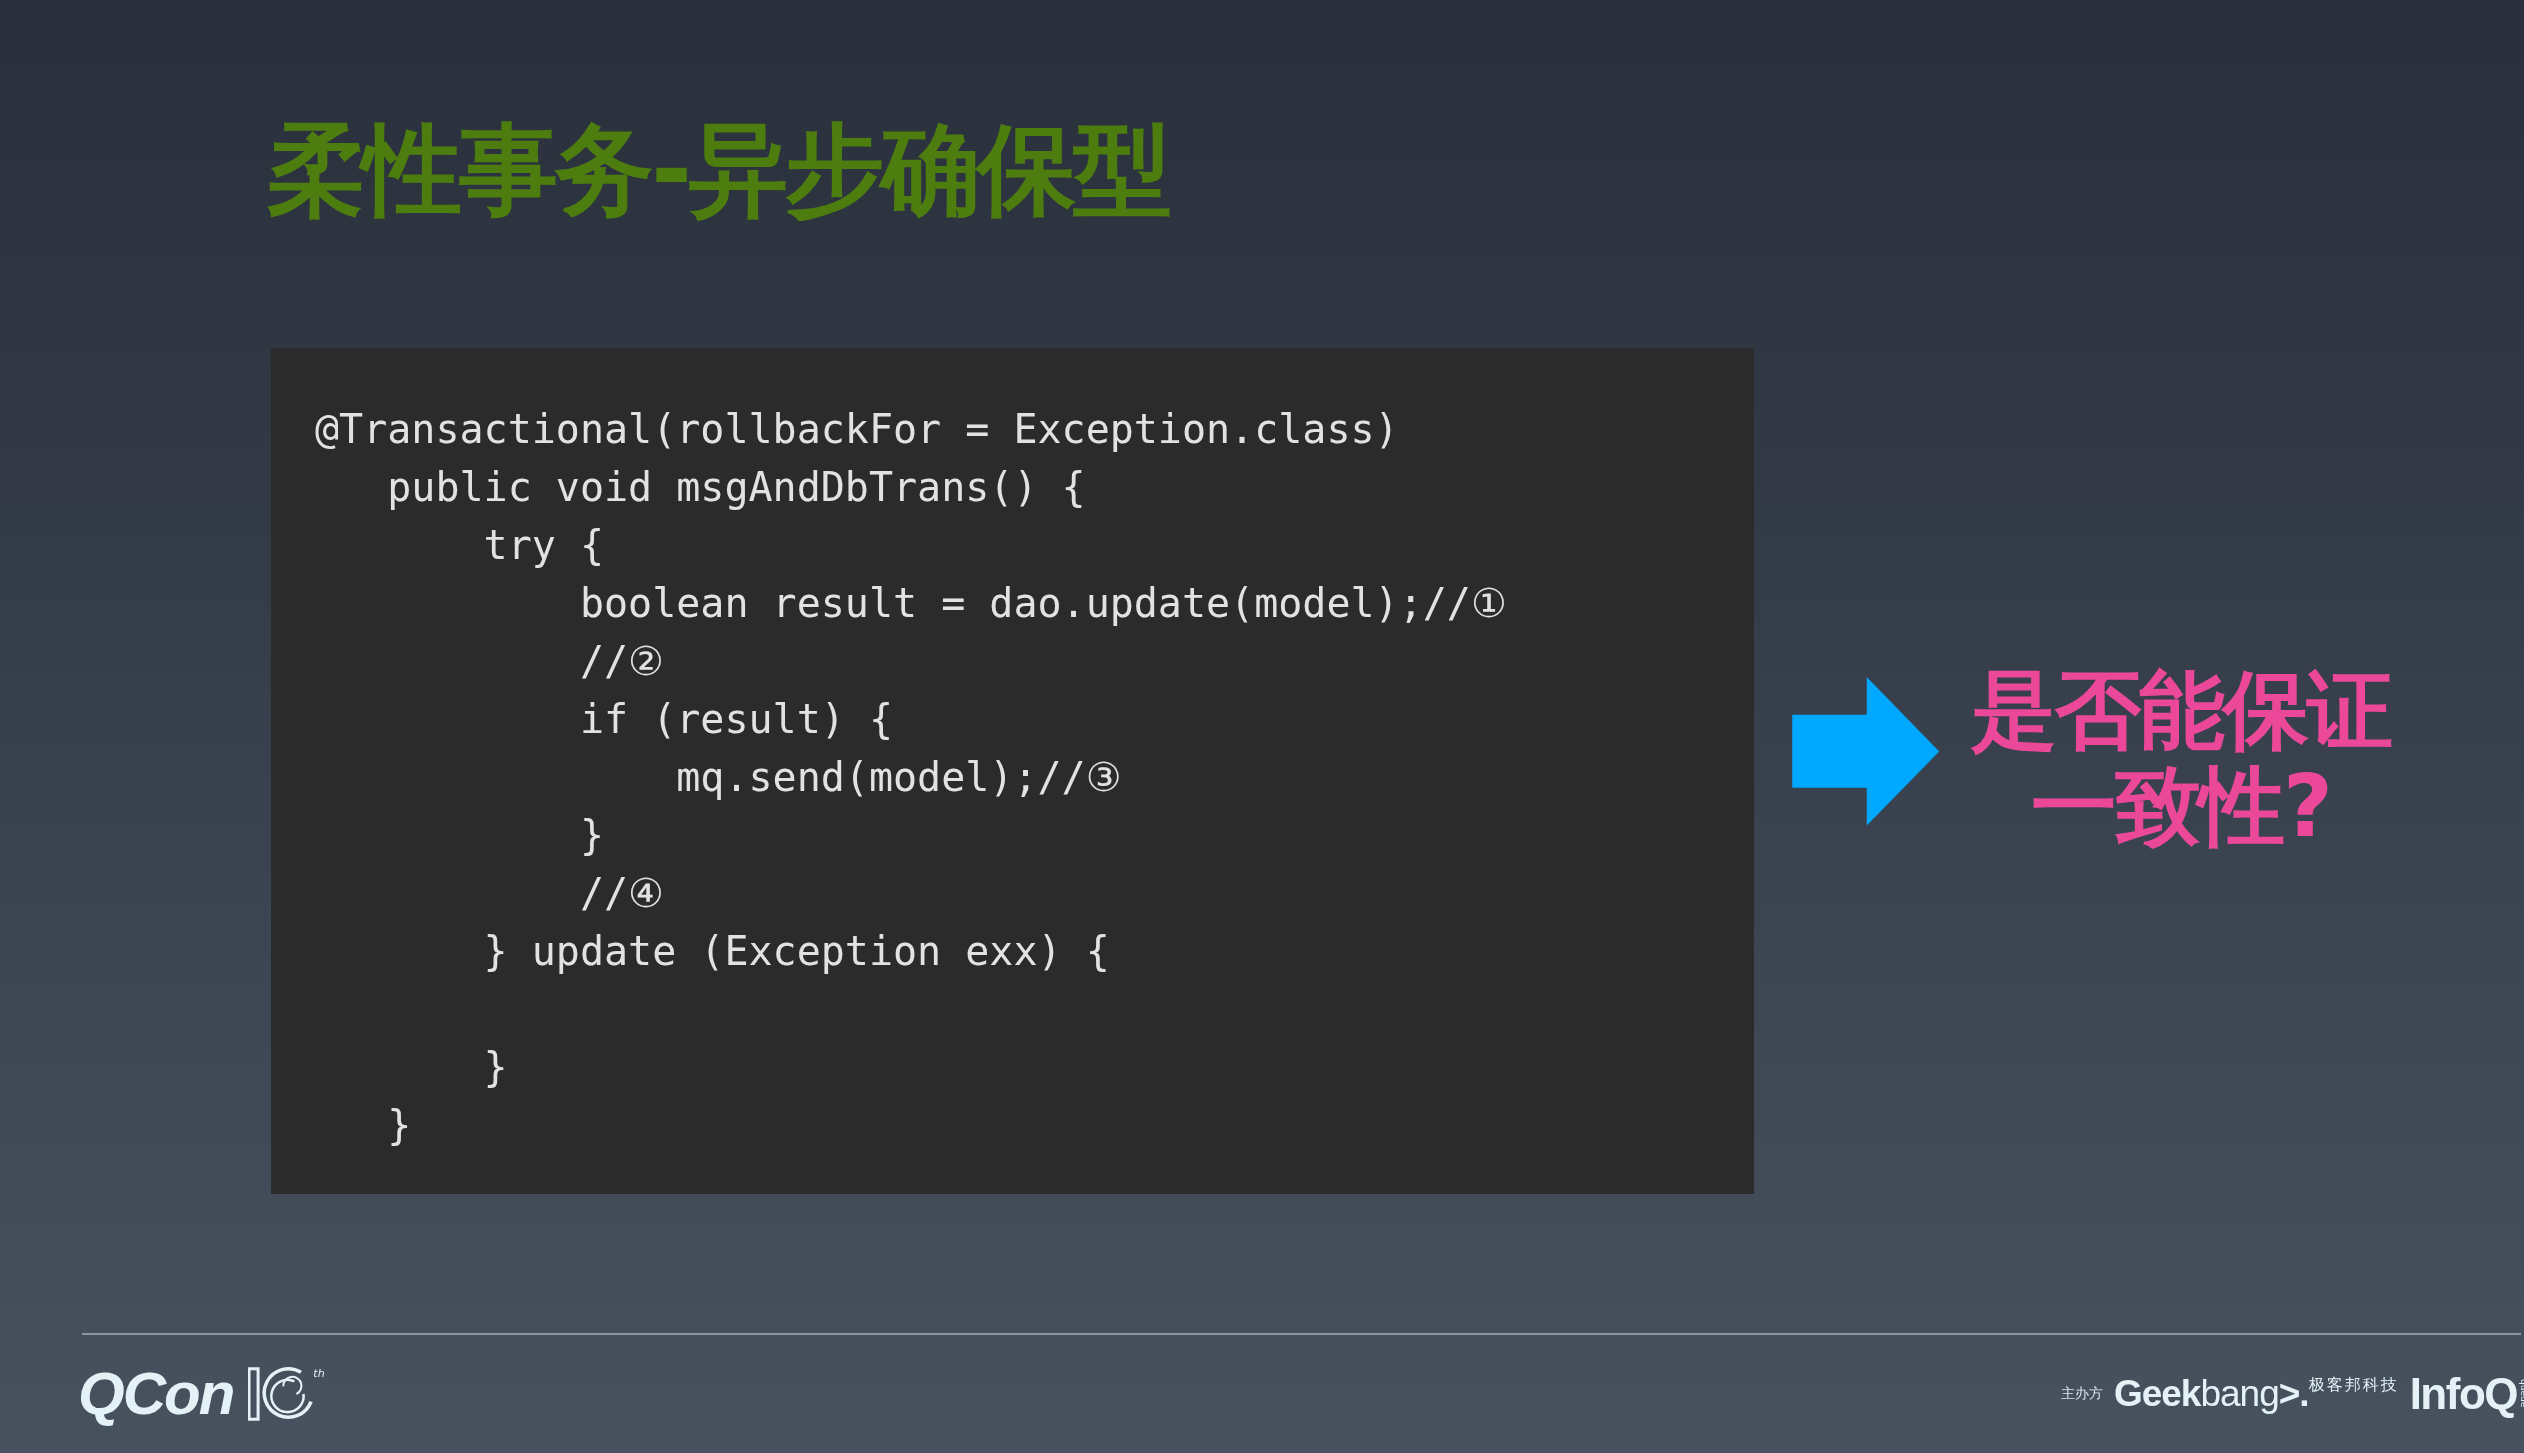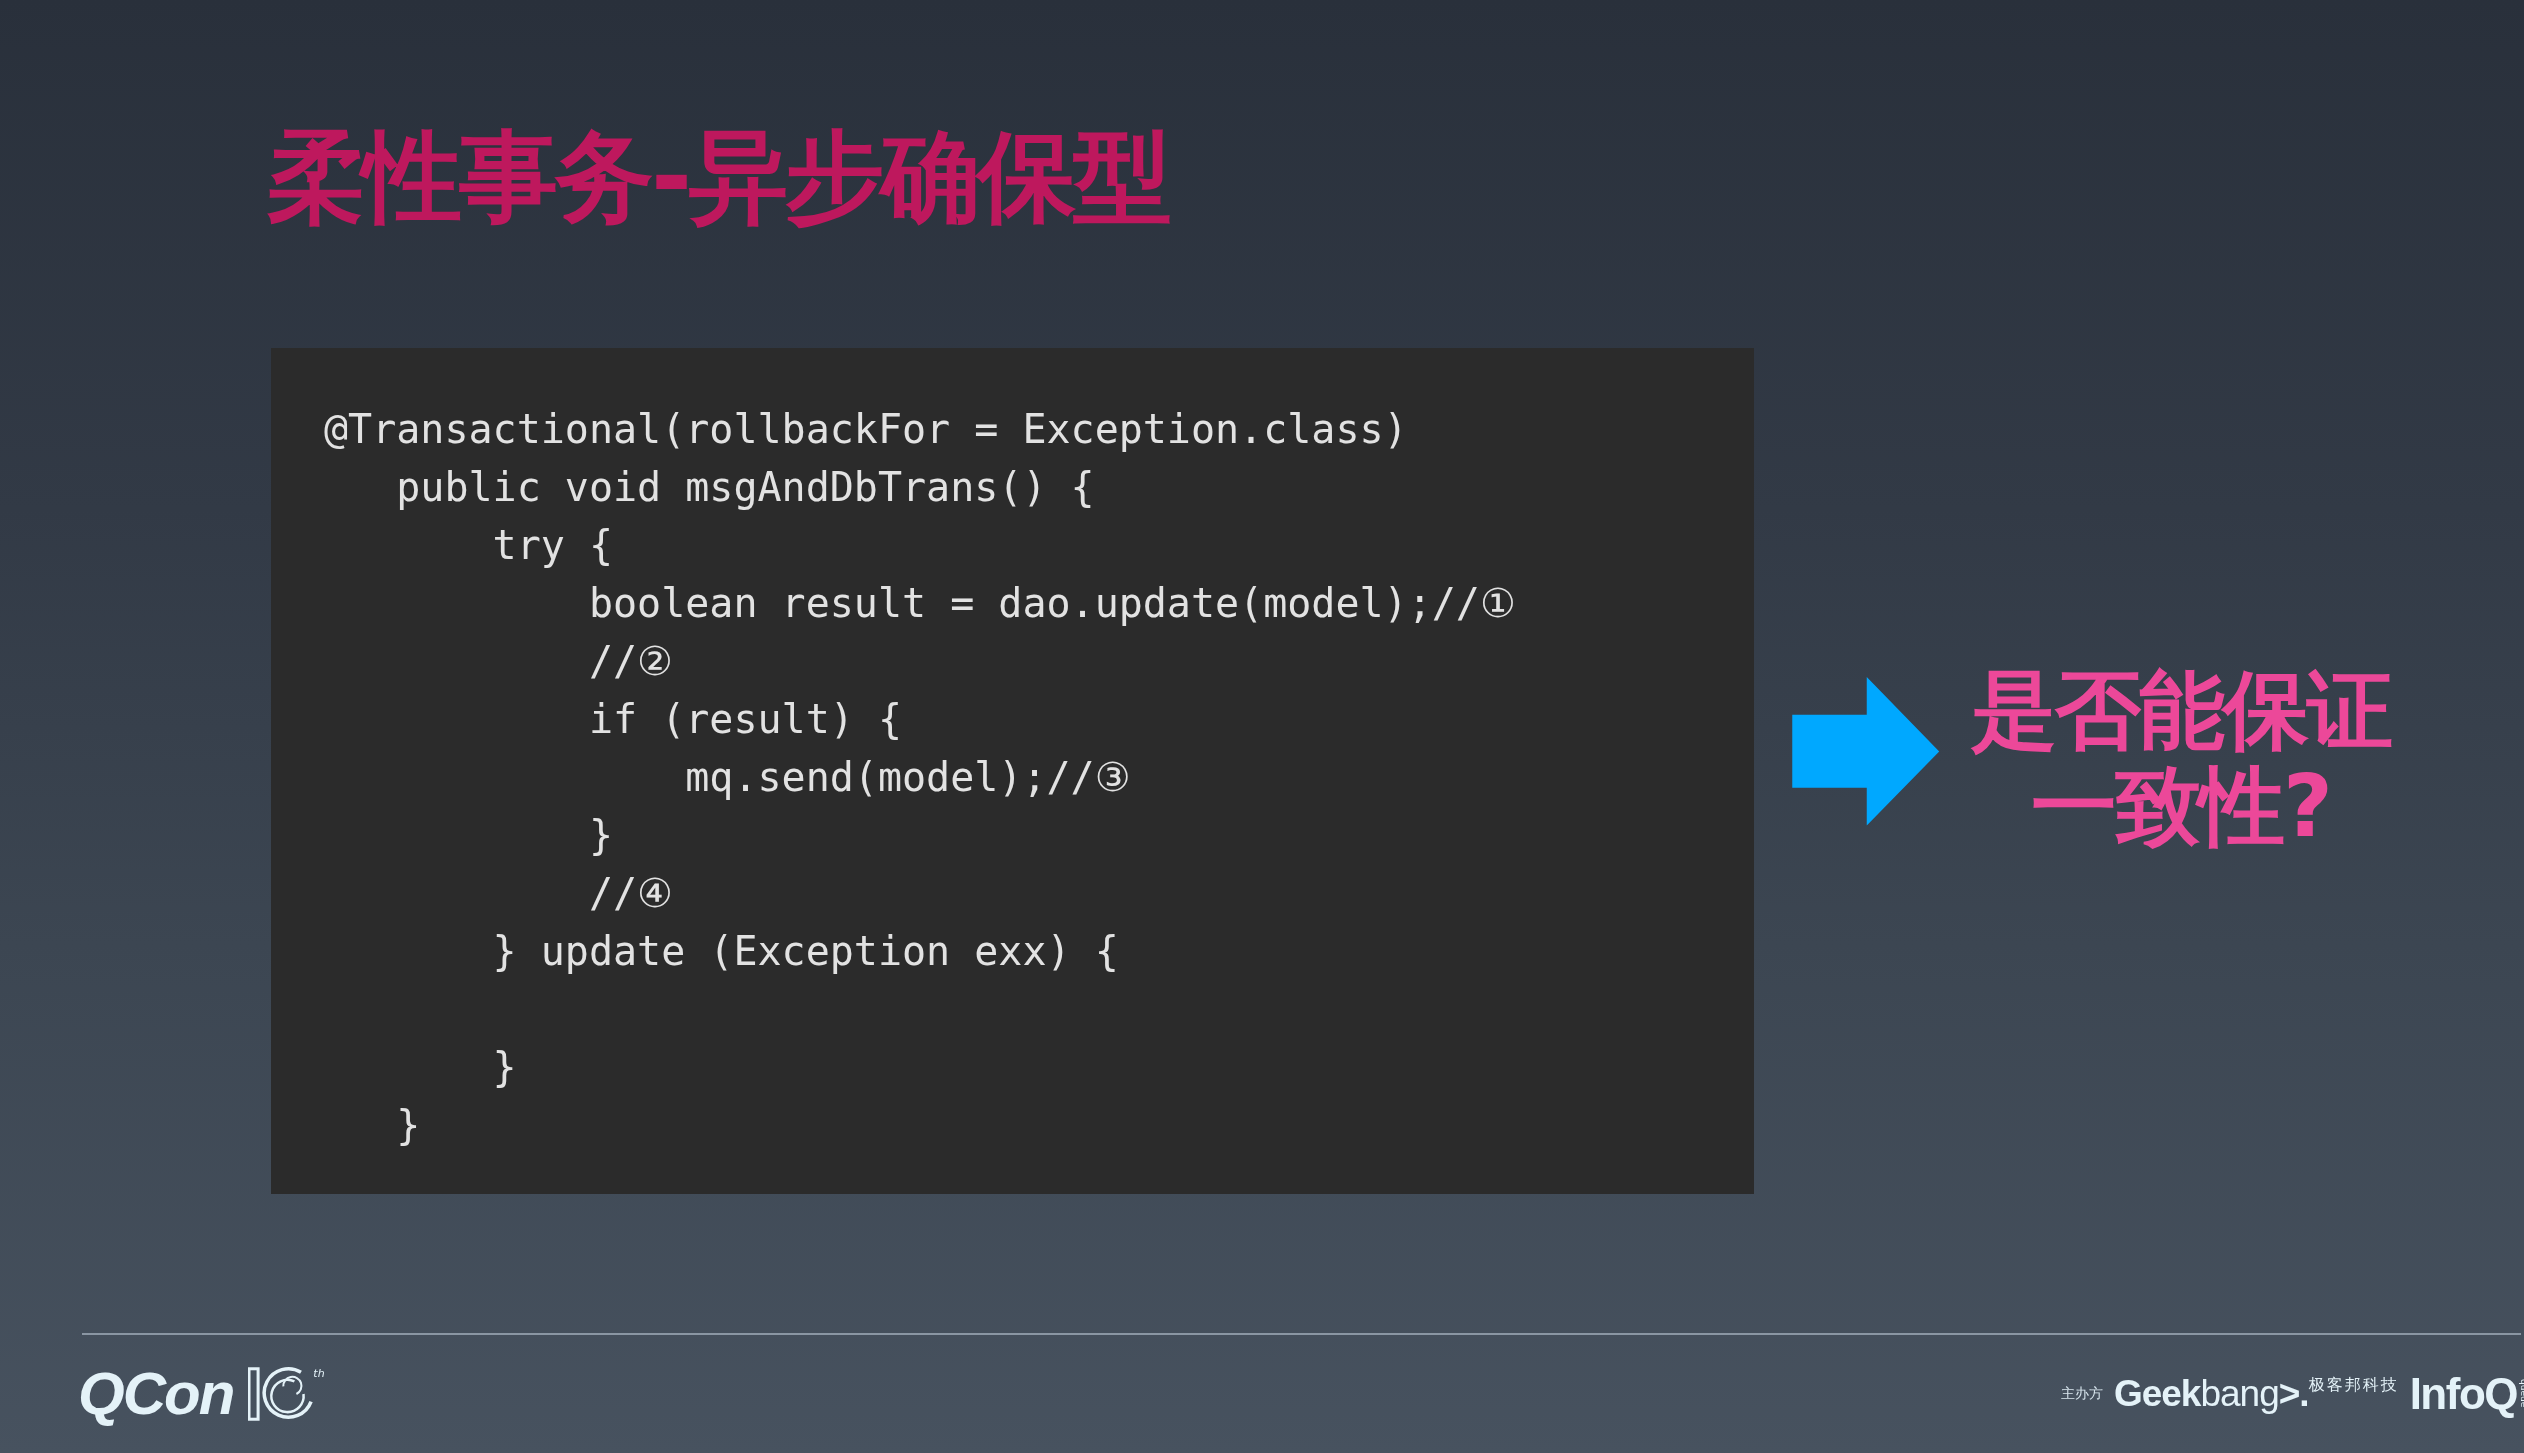--- a/index.html
+++ b/index.html
@@ -2,31 +2,31 @@
 <html style="font-size:8px"><head>
 <meta charset="utf-8">
 <style>
   html, body { margin:0; padding:0; }
   body {
     width:2585px; height:1454px; overflow:hidden; position:relative;
     background: linear-gradient(180deg, #29303B 0%, #323A46 35%, #3C4652 65%, #47525F 100%);
     font-family: "DejaVu Sans", sans-serif;
   }
   .title {
-    position:absolute; left:267px; top:116px;
+    position:absolute; left:267px; top:109px;
     font-family: "DejaVu Sans", sans-serif; font-weight:bold;
-    font-size:99px; line-height:121px; color:#be185d; letter-spacing:-3px;
+    font-size:99px; line-height:121px; color:#4d7c0f; letter-spacing:-3px;
     white-space:nowrap;
   }
   .code-box {
     position:absolute; left:271px; top:348px; width:1483px; height:846px;
     background:#2B2B2B;
   }
   .code-line {
-    position:absolute; left:53px;
+    position:absolute; left:44px;
     font-family: "DejaVu Sans Mono", monospace; font-size:40px; line-height:50px;
     color:#E2E2E2; white-space:pre;
   }
   .arrow {
     position:absolute; left:1792px; top:677px; width:149px; height:151px;
   }
   .question {
     position:absolute; left:1959px; top:662px; width:444px;
     text-align:center; color:#ec4899; font-weight:bold;
     font-family: "DejaVu Sans", sans-serif; font-size:86px; line-height:96px;

